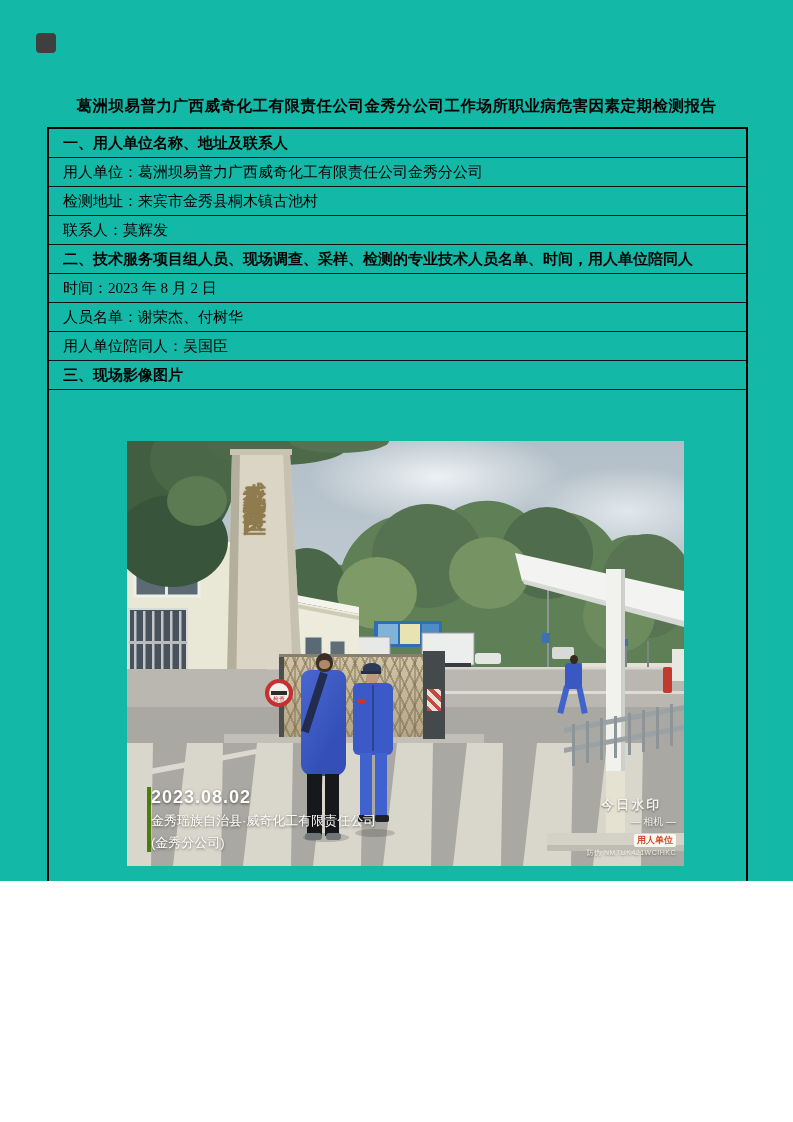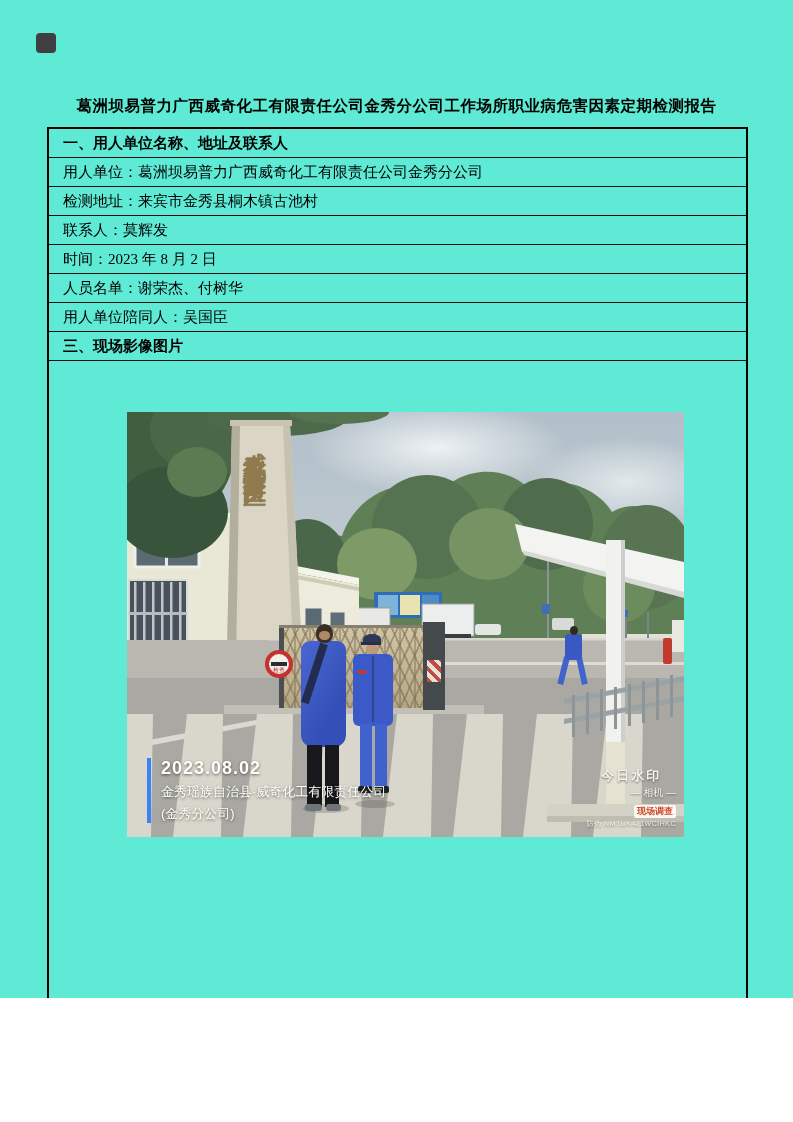--- a/index.html
+++ b/index.html
@@ -1,16 +1,16 @@
 <!DOCTYPE html>
 <html><head>
 <meta charset="utf-8">
 <style>
   html,body{margin:0;padding:0;background:#ffffff;}
-  .page{position:relative;width:793px;height:998px;background:#5eead4;overflow:hidden;
+  .page{position:relative;width:793px;height:881px;background:#14b8a6;overflow:hidden;
         font-family:"Liberation Serif",serif;color:#000;}
   .corner-mark{position:absolute;left:36px;top:33px;width:20px;height:20px;
         background:#3f3f3f;border-radius:4px;}
   .doc-title{position:absolute;left:0;top:96px;width:100%;text-align:center;
         font-size:15.5px;font-weight:bold;letter-spacing:.5px;}
   .report-table{position:absolute;left:47px;top:127px;width:697px;height:959px;
         border:2px solid #000;}
   .trow{height:28px;line-height:28px;border-bottom:1px solid #111;
         padding-left:14px;font-size:15px;overflow:hidden;white-space:nowrap;}
   .trow.hdr{font-family:"Liberation Sans",sans-serif;font-weight:bold;font-size:15px;}
@@ -76,21 +76,21 @@
   .p2 .shoeB{position:absolute;left:24px;top:152px;width:14px;height:7px;background:#1e2226;border-radius:2px;}
   .p3{left:432px;top:214px;width:32px;height:64px;}
   .p3 .head{position:absolute;left:11px;top:0;width:8px;height:9px;background:#33291f;border-radius:50%;}
   .p3 .body{position:absolute;left:6px;top:8px;width:17px;height:26px;background:#3a58c2;border-radius:4px;}
   .p3 .legA{position:absolute;left:5px;top:31px;width:6px;height:28px;background:#4063cc;transform:rotate(14deg);transform-origin:top;}
   .p3 .legB{position:absolute;left:17px;top:31px;width:6px;height:28px;background:#4063cc;transform:rotate(-12deg);transform-origin:top;}
   .shadow{position:absolute;background:rgba(55,55,55,.22);border-radius:50%;}
   .sh1{left:176px;top:392px;width:46px;height:9px;}
   .sh2{left:228px;top:388px;width:40px;height:8px;}
   
-  .wm-left{position:absolute;left:20px;bottom:14px;border-left:4px solid #3b82f6;padding-left:10px;
+  .wm-left{position:absolute;left:20px;bottom:14px;border-left:4px solid #4d7c0f;
     color:#fdfdfa;font-family:"Liberation Sans",sans-serif;text-shadow:0 1px 3px rgba(0,0,0,.55);}
   .wm-date{font-size:18px;font-weight:bold;letter-spacing:1px;}
   .wm-line{font-size:13px;margin-top:4px;}
   .wm-right{position:absolute;right:8px;bottom:8px;text-align:right;color:#f5f3ec;
     font-family:"Liberation Sans",sans-serif;text-shadow:0 1px 2px rgba(0,0,0,.5);}
   .wm-app{font-size:13px;font-weight:bold;letter-spacing:2px;text-align:center;}
   .wm-sub{font-size:10px;margin-top:1px;}
   .wm-badge{display:inline-block;background:rgba(252,250,245,.95);color:#cf4a2a;
     font-size:9px;font-weight:bold;padding:0 3px;border-radius:2px;margin:2px 0 1px;text-shadow:none;}
   .wm-code{font-size:7px;opacity:.92;letter-spacing:.5px;}
@@ -100,20 +100,21 @@
 
 <div class="page">
   <div class="corner-mark"></div>
   <div class="doc-title">葛洲坝易普力广西威奇化工有限责任公司金秀分公司工作场所职业病危害因素定期检测报告</div>
 
   <div class="report-table">
     <div class="trow hdr">一、用人单位名称、地址及联系人</div>
     <div class="trow">用人单位：葛洲坝易普力广西威奇化工有限责任公司金秀分公司</div>
     <div class="trow">检测地址：来宾市金秀县桐木镇古池村</div>
     <div class="trow">联系人：莫辉发</div>
+    <div class="trow hdr">二、技术服务项目组人员、现场调查、采样、检测的专业技术人员名单、时间，用人单位陪同人</div>
     <div class="trow">时间：2023 年 8 月 2 日</div>
     <div class="trow">人员名单：谢荣杰、付树华</div>
     <div class="trow">用人单位陪同人：吴国臣</div>
     <div class="trow hdr">三、现场影像图片</div>
 
     <div class="photo-cell">
       <div class="photo">
         <div class="sky"></div>
         <div class="cloud c1"></div>
         <div class="cloud c2"></div>
@@ -279,19 +280,19 @@
         <div class="pillar-text">威奇化工金秀分公司生产区</div>
 
         <div class="wm-left">
           <div class="wm-date">2023.08.02</div>
           <div class="wm-line">金秀瑶族自治县·威奇化工有限责任公司</div>
           <div class="wm-line">(金秀分公司)</div>
         </div>
         <div class="wm-right">
           <div class="wm-app">今日水印</div>
           <div class="wm-sub">— 相机 —</div>
-          <div><span class="wm-badge">现场调查</span></div>
+          <div><span class="wm-badge">用人单位</span></div>
           <div class="wm-code">防伪 NMTUK421WCIHKC</div>
         </div>
       </div>
     </div>
   </div>
 </div>
 
 </body></html>

